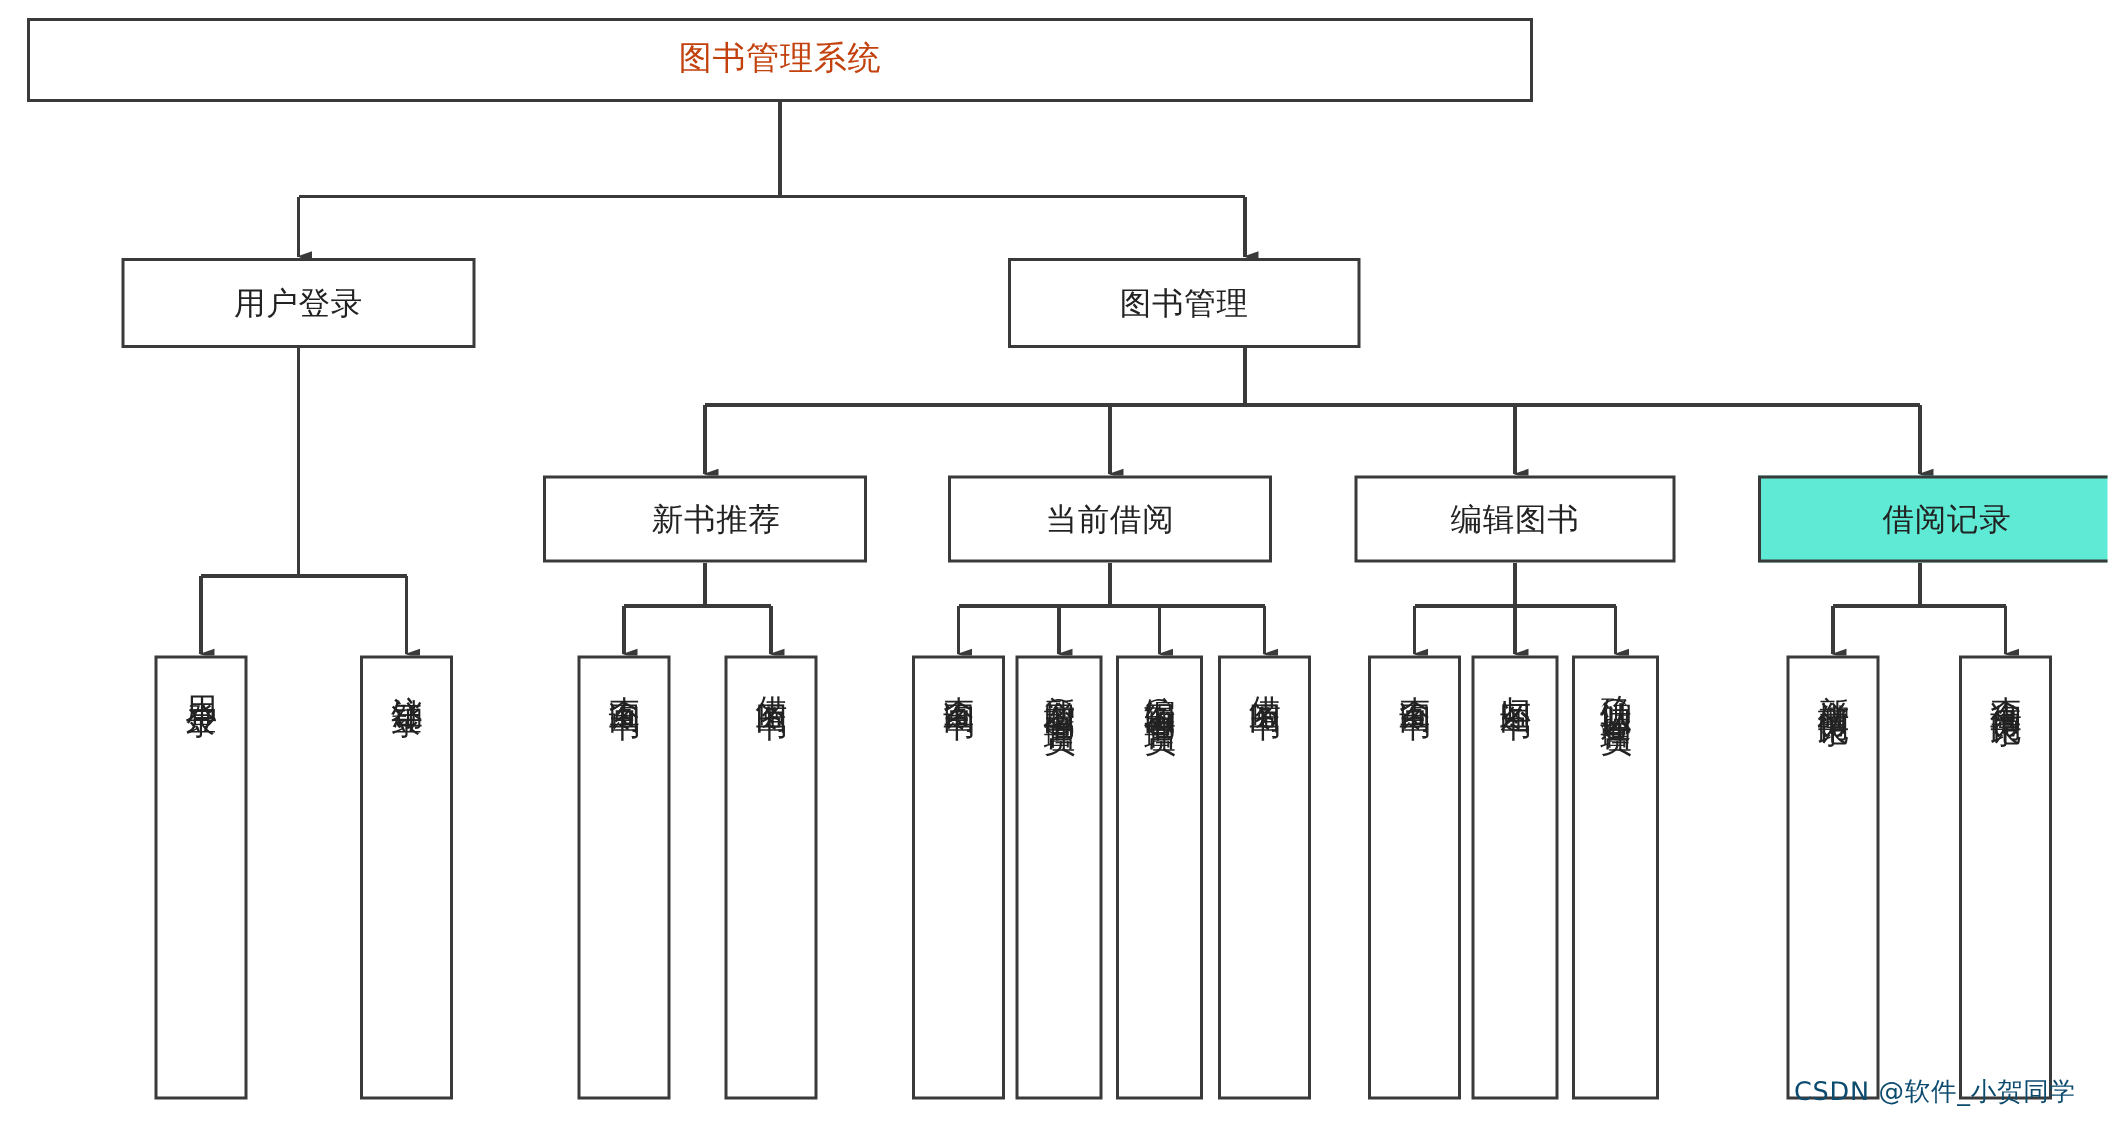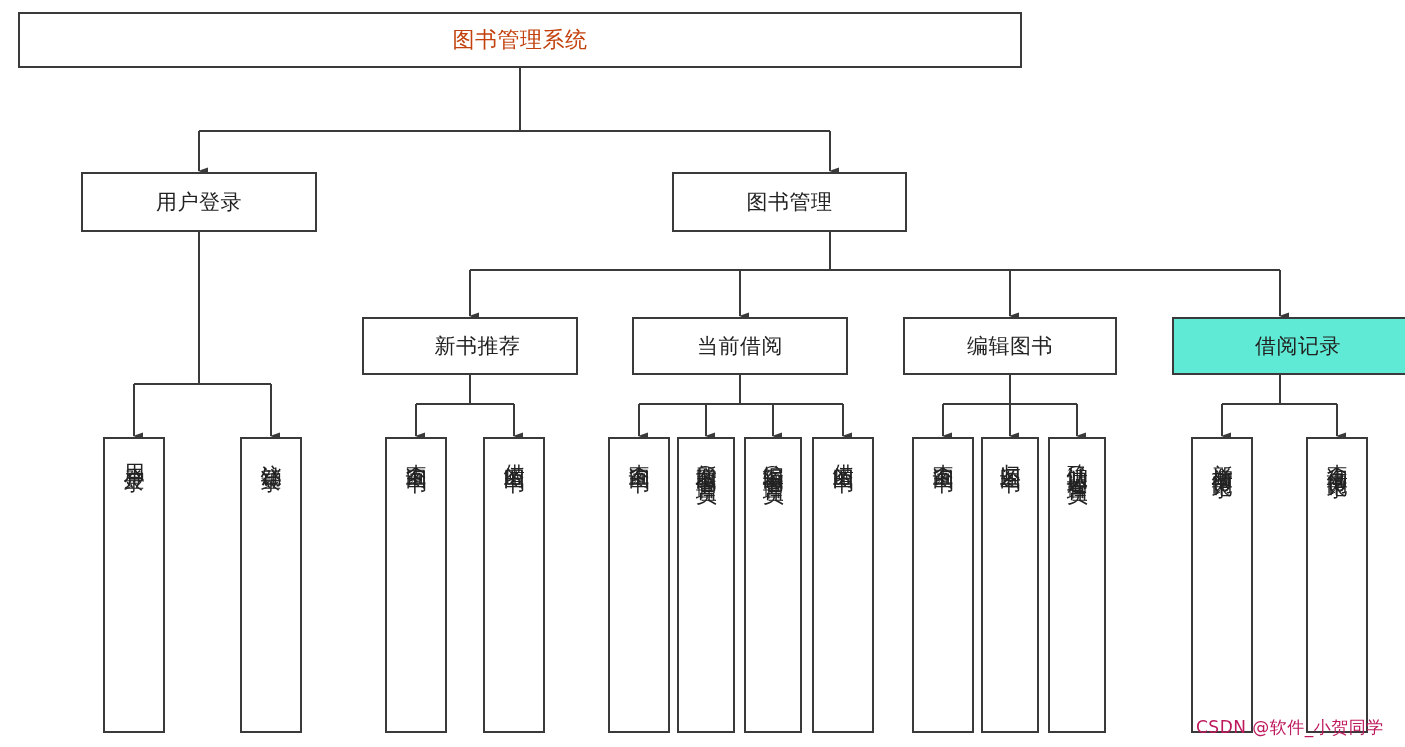--- a/index.html
+++ b/index.html
@@ -173,14 +173,14 @@
       <div class="node-box node-vertical" style="left: 1048px; top: 437px; width: 58px; height: 296px; border-color: rgb(58, 58, 58); background: rgb(255, 255, 255);">
         <span class="node-label" style="color: rgb(34, 34, 34);">确认归还（管理员）</span>
       </div>
       <div class="node-box node-vertical" style="left: 1191px; top: 437px; width: 62px; height: 296px; border-color: rgb(58, 58, 58); background: rgb(255, 255, 255);">
         <span class="node-label" style="color: rgb(34, 34, 34);">新增借阅记录</span>
       </div>
       <div class="node-box node-vertical" style="left: 1306px; top: 437px; width: 62px; height: 296px; border-color: rgb(58, 58, 58); background: rgb(255, 255, 255);">
         <span class="node-label" style="color: rgb(34, 34, 34);">查询借阅记录</span>
       </div>
     </div>
-  <div class="watermark" style="left: 1196px; top: 716px; color: #be185d;">CSDN @软件_小贺同学</div>
+  <div class="watermark" style="left: 1196px; top: 716px; color: #0c4a6e;">CSDN @软件_小贺同学</div>
 </div>
 
 </body></html>

